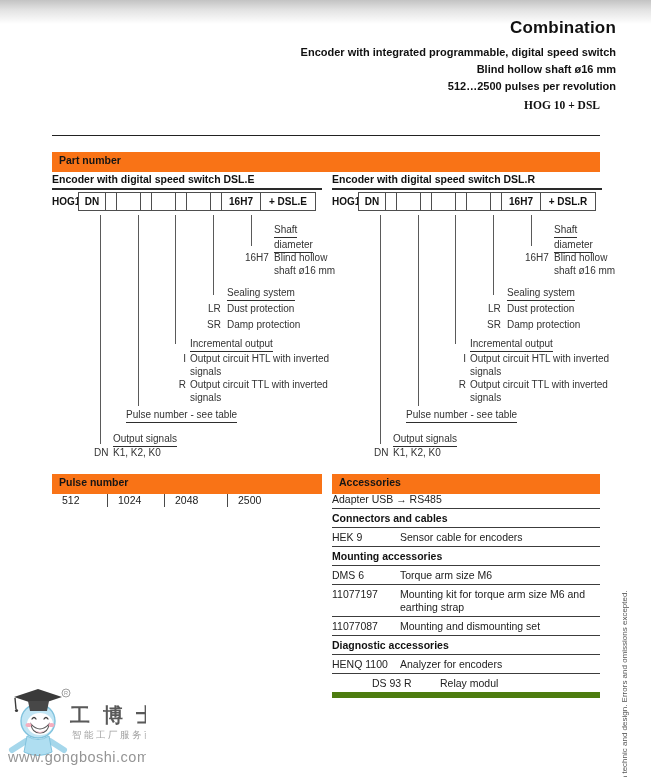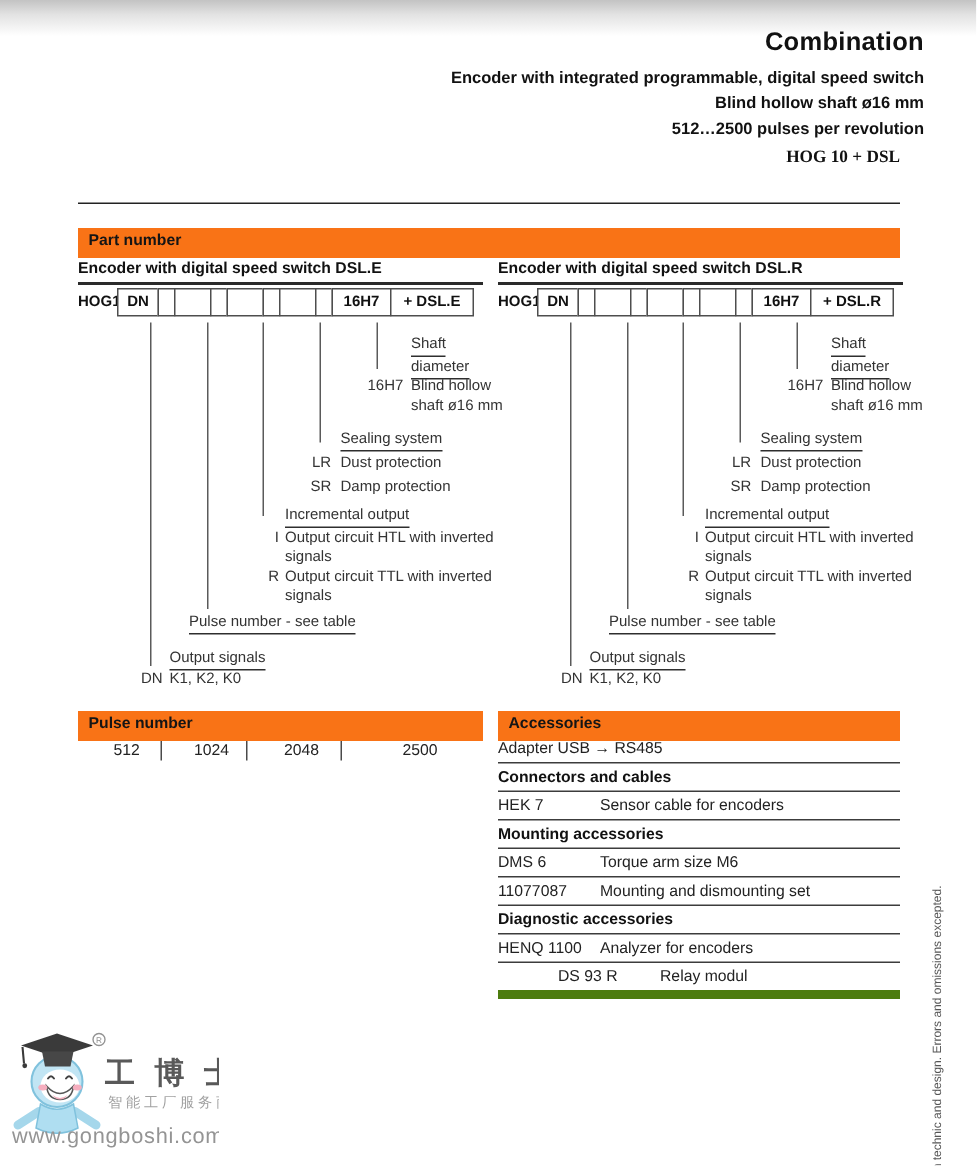--- a/index.html
+++ b/index.html
@@ -59,21 +59,21 @@
   .inc-d1{left:138px;top:137px;width:152px;}
   .inc-c2{left:124px;top:163px;width:10px;text-align:right;}
   .inc-d2{left:138px;top:163px;width:152px;}
   .pulse-link{left:74px;top:193px;}
   .outsig-title{left:61px;top:217px;}
   .outsig-code{left:42px;top:231px;}
   .outsig-desc{left:61px;top:231px;}
 
   
   .pulse-values{position:absolute;left:52px;top:490px;width:270px;height:20px;display:flex;align-items:flex-start;}
-  .pv{font-size:10.5px;color:#222;padding:4px 0 0 10px;box-sizing:border-box;flex:none;text-align:center;}
+  .pv{font-size:10.5px;color:#222;padding:4px 0 0 10px;box-sizing:border-box;flex:none;}
   .pv1{width:55px;} .pv2{width:56px;} .pv3{width:62px;} .pv4{flex:1;}
   .pdiv{width:1px;height:13px;background:#4a4a4a;margin-top:4px;flex:none;}
 
   
   .acc-table{position:absolute;left:332px;top:490px;width:268px;font-size:10.5px;color:#222;}
   .acc-row{border-bottom:1px solid #3c3c3c;padding:3px 0 2px 0;display:flex;line-height:13px;}
   .acc-row.sub{font-weight:bold;color:#111;}
   .acc-row.last{border-bottom:6px solid #4d7c0f;padding-left:40px;}
   .acc-code{width:68px;flex:none;}
   .acc-desc{flex:1;}
@@ -206,29 +206,33 @@
 
   <div class="section-bar bar-accessories">Accessories</div>
   <div class="acc-table">
     <div class="acc-row">
         <div class="acc-desc">Adapter USB → RS485</div>
       </div>
     <div class="acc-row sub">
         <div class="acc-desc">Connectors and cables</div>
       </div>
     <div class="acc-row">
-      <div class="acc-code">HEK 7</div>
+      <div class="acc-code">HEK 9</div>
       <div class="acc-desc">Sensor cable for encoders</div>
     </div>
     <div class="acc-row sub">
         <div class="acc-desc">Mounting accessories</div>
       </div>
     <div class="acc-row">
       <div class="acc-code">DMS 6</div>
       <div class="acc-desc">Torque arm size M6</div>
+    </div>
+    <div class="acc-row">
+      <div class="acc-code">11077197</div>
+      <div class="acc-desc">Mounting kit for torque arm size M6 and earthing strap</div>
     </div>
     <div class="acc-row">
       <div class="acc-code">11077087</div>
       <div class="acc-desc">Mounting and dismounting set</div>
     </div>
     <div class="acc-row sub">
         <div class="acc-desc">Diagnostic accessories</div>
       </div>
     <div class="acc-row">
       <div class="acc-code">HENQ 1100</div>

